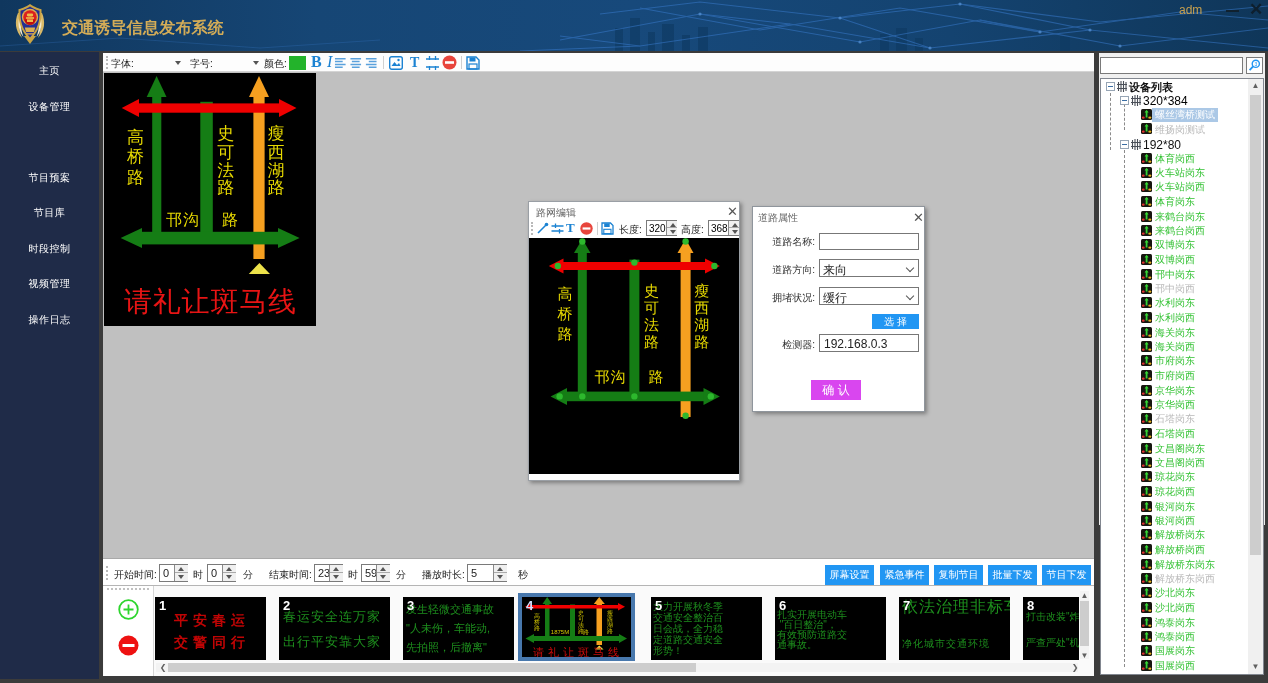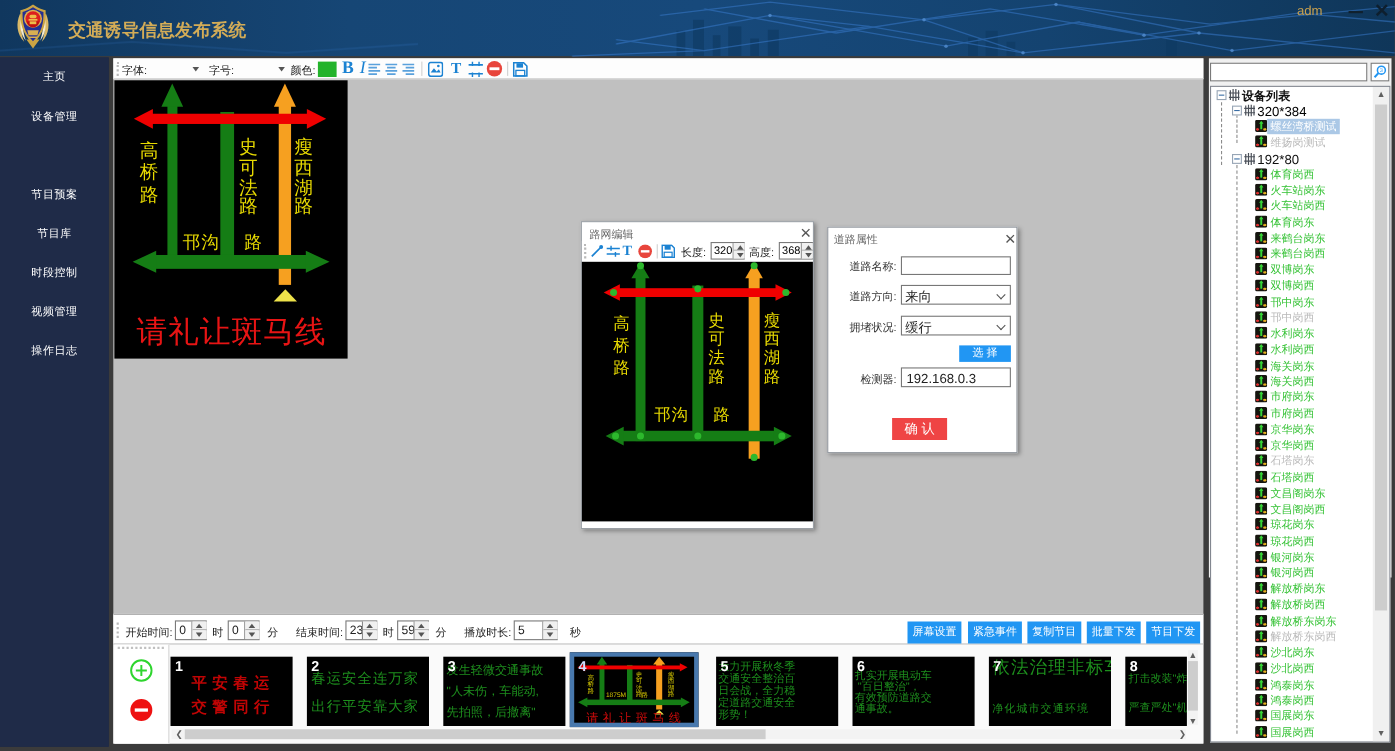--- a/index.html
+++ b/index.html
@@ -907,16 +907,16 @@
   <div class="abs" style="left:66px;top:26px;width:100px;height:17px;background:#fff;border:1px solid #777"></div>
   <div class="abs" style="left:0;top:56px;width:62px;height:14px;font-size:10px;color:#333;text-align:right">道路方向:</div>
   <div class="abs" style="left:66px;top:52px;width:100px;height:18px;background:#fff;border:1px solid #777;font-size:12px;color:#222;padding:2px 0 0 3px">来向
     <span style="position:absolute;right:5px;top:5px;width:6px;height:6px;border-right:1.5px solid #555;border-bottom:1.5px solid #555;transform:rotate(45deg)"></span></div>
   <div class="abs" style="left:0;top:84px;width:62px;height:14px;font-size:10px;color:#333;text-align:right">拥堵状况:</div>
   <div class="abs" style="left:66px;top:80px;width:100px;height:18px;background:#fff;border:1px solid #777;font-size:12px;color:#222;padding:2px 0 0 3px">缓行
     <span style="position:absolute;right:5px;top:5px;width:6px;height:6px;border-right:1.5px solid #555;border-bottom:1.5px solid #555;transform:rotate(45deg)"></span></div>
   <div class="abs" style="left:119px;top:107px;width:47px;height:15px;background:#2196f3;color:#fff;font-size:10px;text-align:center;line-height:15px">选 择</div>
   <div class="abs" style="left:14px;top:131px;width:48px;height:14px;font-size:10px;color:#333;text-align:right">检测器:</div>
   <div class="abs" style="left:66px;top:127px;width:100px;height:18px;background:#fff;border:1px solid #777;font-size:12px;color:#222;padding:2px 0 0 4px">192.168.0.3</div>
-  <div class="abs" style="left:58px;top:173px;width:50px;height:20px;background:#ef4444;color:#fff;font-size:12px;text-align:center;line-height:20px">确 认</div>
+  <div class="abs" style="left:58px;top:173px;width:50px;height:20px;background:#d946ef;color:#fff;font-size:12px;text-align:center;line-height:20px">确 认</div>
 </div>
 
 </div>
 
 </body></html>

